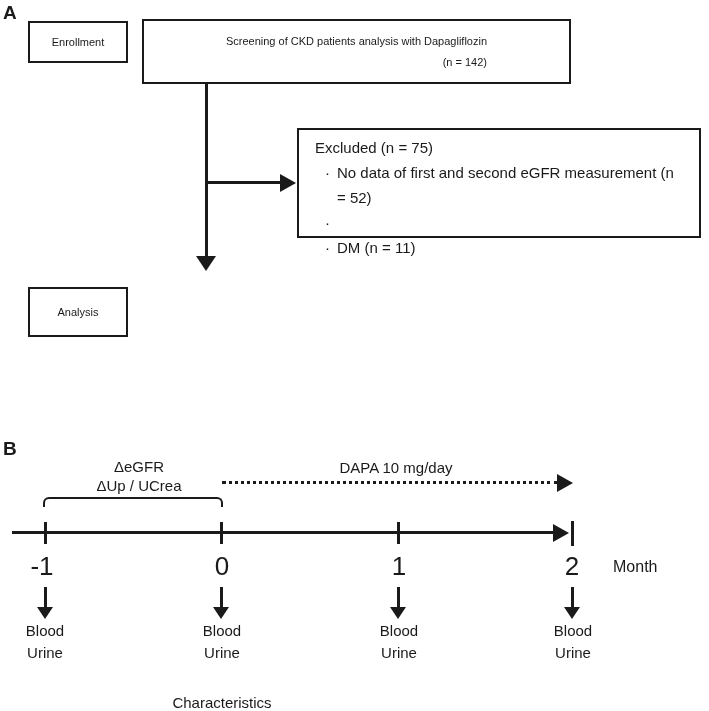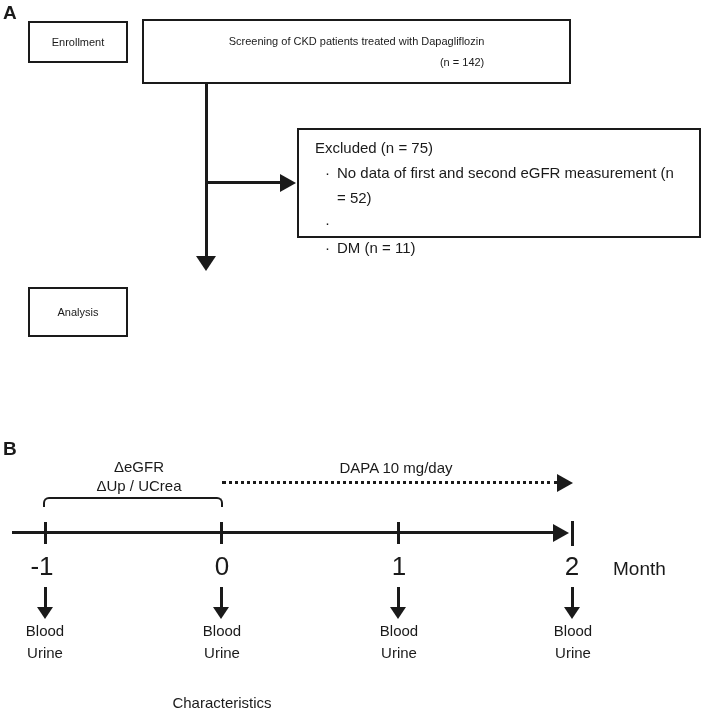--- a/index.html
+++ b/index.html
@@ -53,40 +53,40 @@
   .bracket{
     border-top:2px solid var(--ink);
     border-left:2px solid var(--ink);
     border-right:2px solid var(--ink);
     border-radius:6px 6px 0 0;
     box-sizing:border-box;
   }
   .dotted{border-top:3px dotted var(--ink);}
   .center-text{text-align:center;font-size:15px;line-height:19px;}
   .num{font-size:26px;text-align:center;width:60px;}
-  .month-label{font-size:19px;text-align:center;}
+  .month-label{font-size:16px;text-align:center;}
   .samples{width:120px;text-align:center;font-size:15px;line-height:22px;}
   .samples span{display:block;}
   .note{width:150px;text-align:center;font-size:15px;line-height:19px;margin-top:20px;}
   .note span{display:block;}
 </style>
 </head>
 <body>
 
 <div class="fig">
 
   <div class="abs panel-label" style="left:3px;top:2px">A</div>
 
   <div class="abs box" style="left:28px;top:21px;width:100px;height:42px">
     <span>Enrollment</span>
   </div>
 
   <div class="abs box" style="left:142px;top:19px;width:429px;height:65px">
     <div>
-      <div>Screening of CKD patients treated with Dapagliflozin</div>
+      <div>Screening of CKD patients analysis with Dapagliflozin</div>
       <div>(n = 142)</div>
     </div>
   </div>
 
   <div class="abs vline" style="left:205px;top:84px;width:3px;height:173px"></div>
   <div class="abs tri-down" style="left:196px;top:256px"></div>
 
   <div class="abs hline" style="left:205px;top:181px;width:76px;height:3px"></div>
   <div class="abs tri-right" style="left:280px;top:174px"></div>
 

